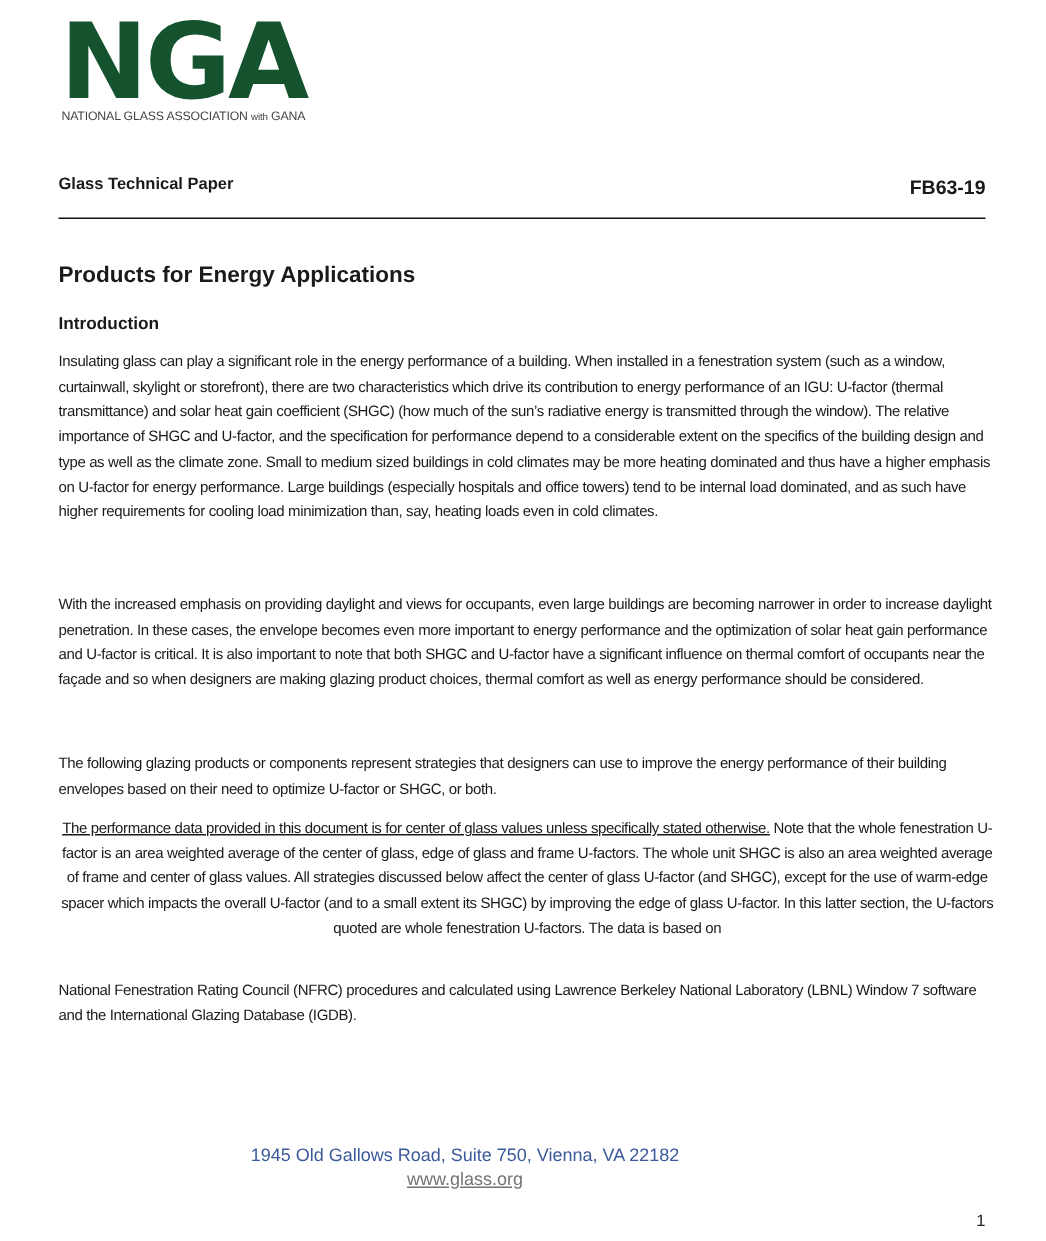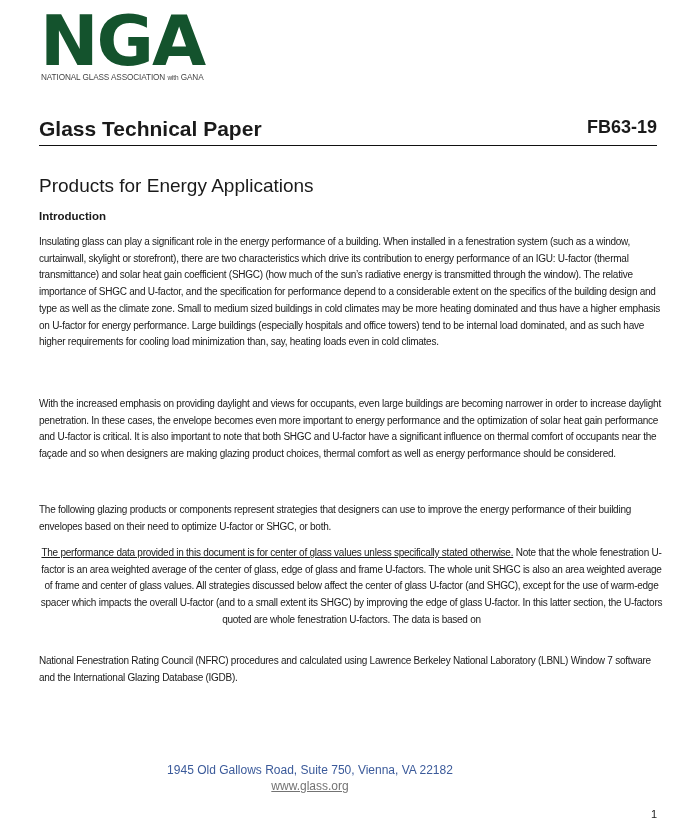--- a/index.html
+++ b/index.html
@@ -5,25 +5,25 @@
   html, body { margin: 0; padding: 0; background: #ffffff; }
   body { width: 697px; height: 827px; position: relative; overflow: hidden;
          font-family: "Liberation Sans", sans-serif; color: #1a1a1a; }
   .logo { position: absolute; left: 40px; top: 10px; width: 180px; height: 72px; }
   .logo-letters { position: absolute; left: 0; top: 0; font-family: "DejaVu Sans", sans-serif;
          font-weight: bold; font-size: 70px; line-height: 62px; letter-spacing: -2px; }
   .logo-sub { position: absolute; left: 1px; top: 63px; font-size: 8.2px; color: #444;
          white-space: nowrap; letter-spacing: -0.1px; }
   .logo-sub .small { font-size: 6.5px; }
   .header-row { position: absolute; left: 39px; right: 40px; top: 117px; height: 22px; }
-  .header-left { position: absolute; left: 0; top: 0; font-weight: bold; font-size: 21px; }
-  .header-right { position: absolute; right: 0; top: 0; font-weight: bold; font-size: 18px; }
+  .header-left { position: absolute; left: 0; top: 0; font-weight: bold; font-size: 11px; }
+  .header-right { position: absolute; right: 0; top: 0; font-weight: bold; font-size: 13px; }
   .header-rule { position: absolute; left: 39px; right: 40px; top: 145px; height: 0;
          border-top: 1.5px solid #111; }
-  .title { position: absolute; left: 39px; top: 175px; font-weight: normal; font-size: 19px; }
+  .title { position: absolute; left: 39px; top: 175px; font-weight: bold; font-size: 15px; }
   .subhead { position: absolute; left: 39px; top: 210px; font-weight: bold; font-size: 11.5px; }
   .body-text { position: absolute; left: 39px; width: 625px; font-size: 10px;
          line-height: 16.7px; letter-spacing: -0.25px; }
   .p1 { top: 234px; }
   .p2 { top: 396px; }
   .p3 { top: 502px; }
   .p4 { top: 545px; text-align: center; }
   .p5 { top: 653px; }
   .underline { text-decoration: underline; }
   .footer { position: absolute; left: 0; width: 620px; top: 763px; text-align: center;

